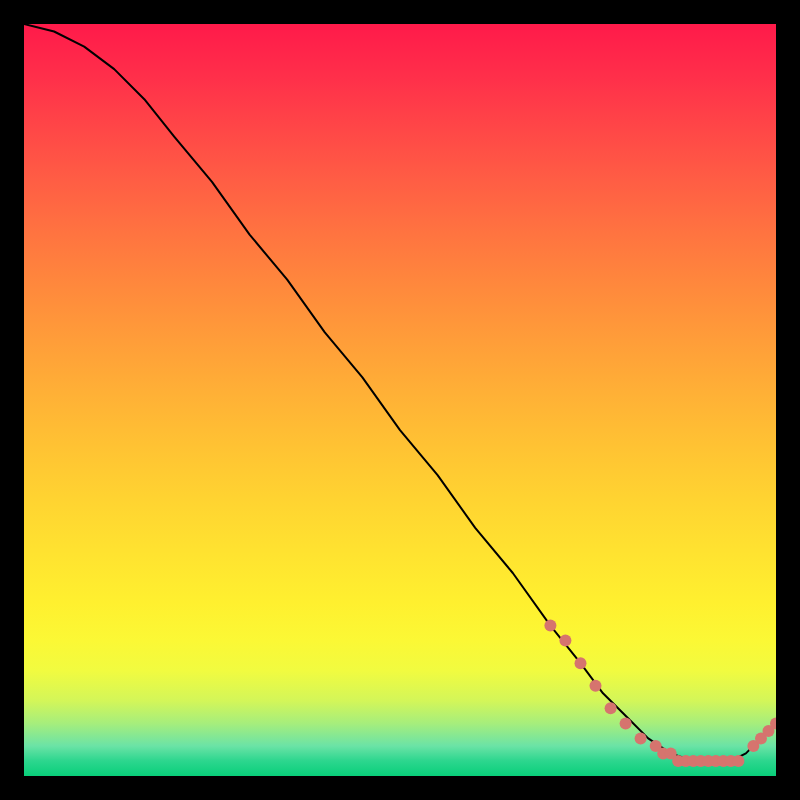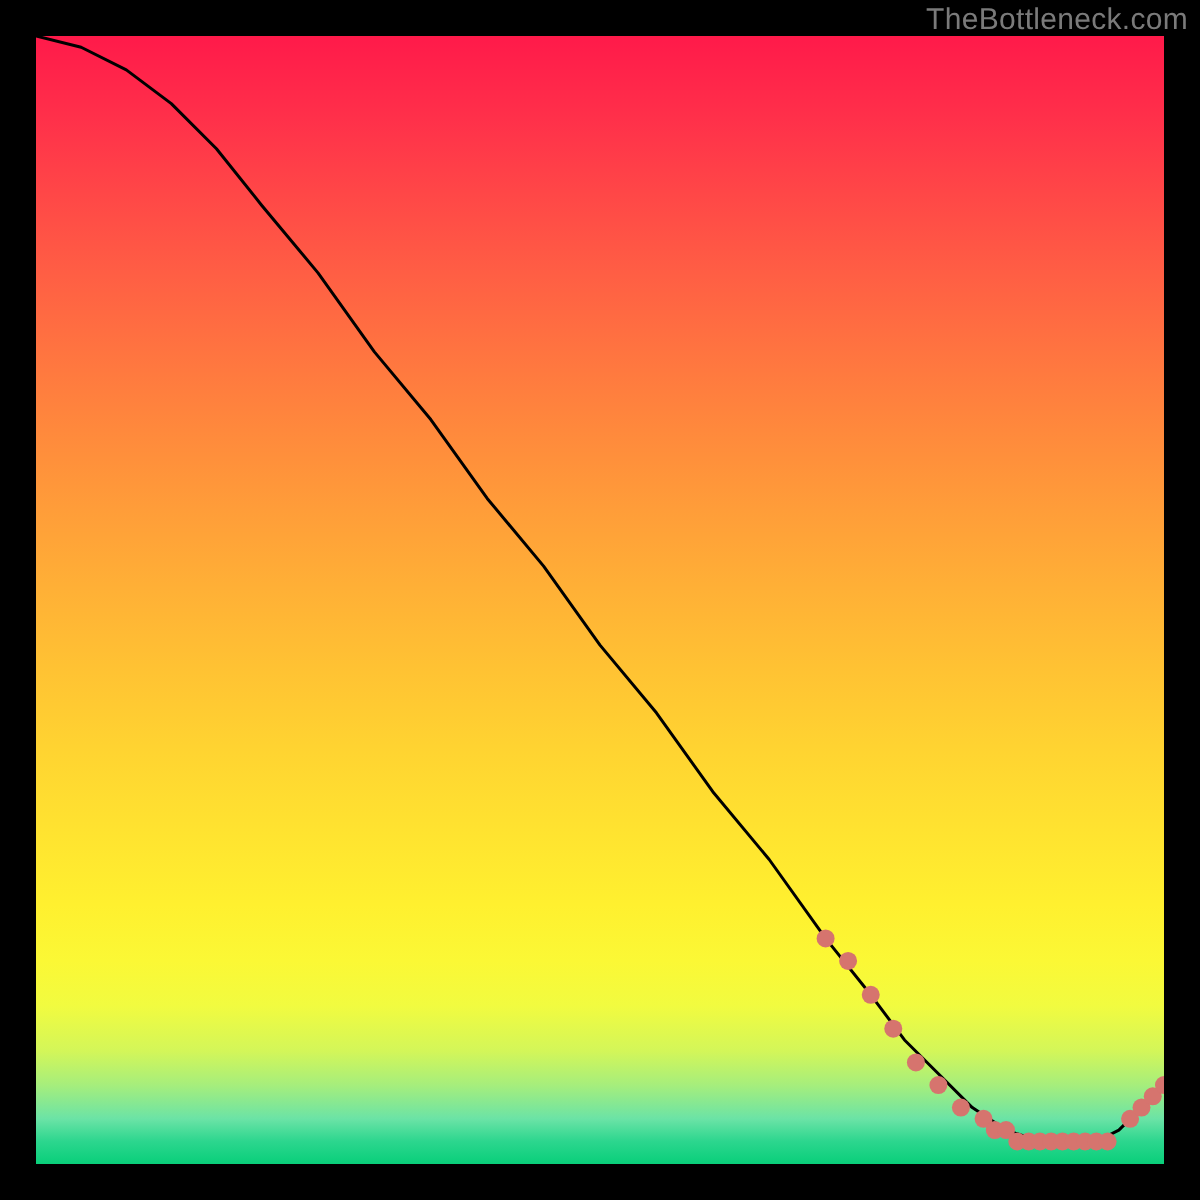--- a/index.html
+++ b/index.html
@@ -90,14 +90,13 @@
           <circle cx="699.4" cy="737.0" r="6" fill="#d6746e"></circle>
           <circle cx="706.9" cy="737.0" r="6" fill="#d6746e"></circle>
           <circle cx="714.4" cy="737.0" r="6" fill="#d6746e"></circle>
           <circle cx="729.4" cy="721.9" r="6" fill="#d6746e"></circle>
           <circle cx="737.0" cy="714.4" r="6" fill="#d6746e"></circle>
           <circle cx="744.5" cy="706.9" r="6" fill="#d6746e"></circle>
           <circle cx="752.0" cy="699.4" r="6" fill="#d6746e"></circle>
         </g>
     </svg>
   </div>
-  <div class="watermark">TheBottleneck.com</div>
 </div>
 
 </body></html>

